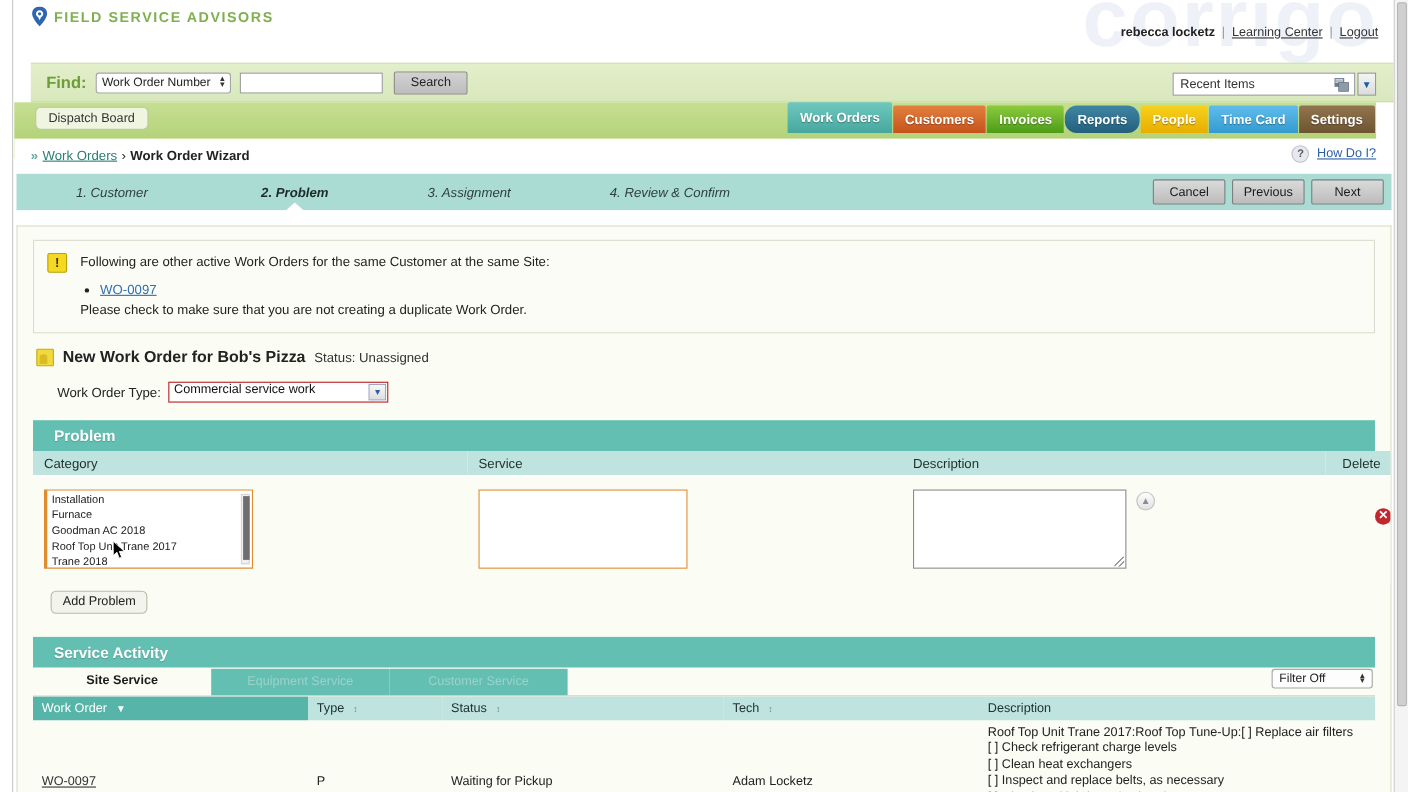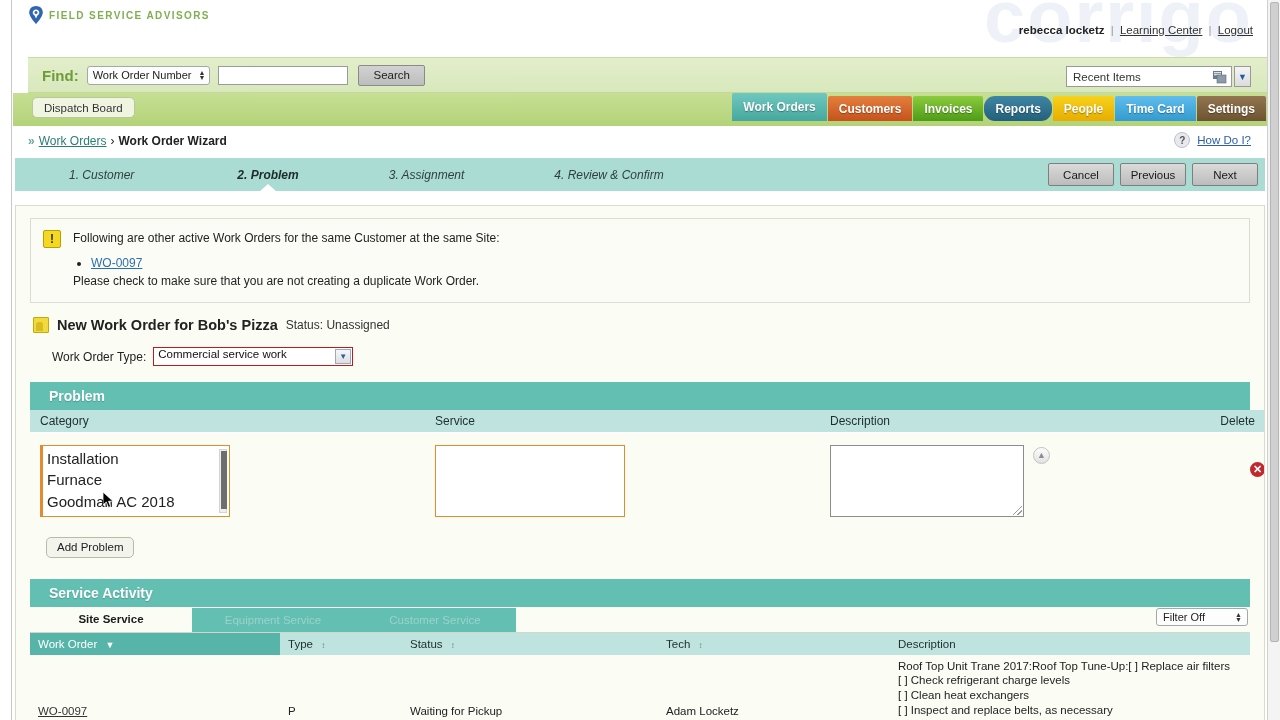--- a/index.html
+++ b/index.html
@@ -22,21 +22,21 @@
   .header { position:absolute; left:13px; top:0; right:13px; height:55px; background:#fff; }
   .watermark {
     position:absolute; right:14px; top:-26px;
     font-size:74px; font-weight:bold; letter-spacing:2px;
     color:#eef1f7; font-family:"Liberation Sans", sans-serif;
     user-select:none;
   }
   .logo-wrap { position:absolute; left:15px; top:6px; display:flex; align-items:center; gap:5px; }
   .logo-mark { width:16px; height:18px; position:relative; }
   .logo-mark svg { display:block; }
-  .logo-text { font-size:10px; font-weight:bold; letter-spacing:1.4px; color:#7fb04f; }
+  .logo-text { font-size:13px; font-weight:bold; letter-spacing:1.4px; color:#7fb04f; }
   .user-line {
     position:absolute; right:14px; top:24px;
     font-size:11.5px; color:#333; white-space:nowrap;
   }
   .user-line .uname { font-weight:bold; color:#222; }
   .user-line .sep { color:#999; padding:0 3px; }
   .user-line a { color:#333; text-decoration:underline; }
 
   
   .findbar {
@@ -76,21 +76,21 @@
   .recent-icon { position:absolute; right:4px; top:3px; width:14px; height:14px; }
   .recent-arrow {
     width:17px; height:21px; margin-left:2px;
     background:linear-gradient(#f4f4f4,#dcdcdc);
     border:1px solid #999; display:flex; align-items:center; justify-content:center;
     font-size:9px; color:#1b5ea8;
   }
 
   
   .navbar {
-    position:absolute; left:13px; top:93px; right:13px; height:51px;
+    position:absolute; left:13px; top:93px; right:29px; height:51px;
     background:linear-gradient(#c6df93,#aacc6b);
     border-bottom:1px solid #8db64f;
   }
   .dispatch-btn {
     position:absolute; left:19px; top:4px; height:21px; padding:0 11px;
     background:#f0f5e2; border:1px solid #b7c99a; border-radius:5px;
     font-size:11.5px; color:#333; display:flex; align-items:center;
   }
   .tabs { position:absolute; right:0px; top:0px; display:flex; height:28px; align-items:flex-end; }
   .tab {
@@ -198,21 +198,21 @@
   .tbl thead th {
     background:#bfe4df; height:22px; font-weight:normal; font-size:12px;
     color:#1e2e2c; text-align:left; padding-left:10px;
     border-bottom:1px solid #ffffff;
   }
   .prow td { background:#fbfcf4; vertical-align:top; padding:12px 10px 14px 10px; }
 
   .listbox {
     width:190px; height:72px; border:1px solid #e08c2f; border-left:3px solid #e08c2f;
     background:#fff; position:relative; overflow:hidden;
-    font-size:15px; color:#222; padding:2px 0 0 4px; line-height:1.44;
+    font-size:10px; color:#222; padding:2px 0 0 4px; line-height:1.44;
   }
   .lb-scroll {
     position:absolute; right:2px; top:3px; width:8px; bottom:3px;
     background:#efefef; border:1px solid #d4d4d4;
   }
   .lb-thumb { position:absolute; left:1px; top:1px; width:6px; height:58px; background:#6e6e6e; }
   .cursor-arrow { position:absolute; left:103px; top:492px; width:12px; height:17px; }
 
   .svc-box { width:190px; height:72px; border:1px solid #e08c2f; background:#fff; }
   .desc-cell { display:flex; align-items:flex-start; gap:9px; }

